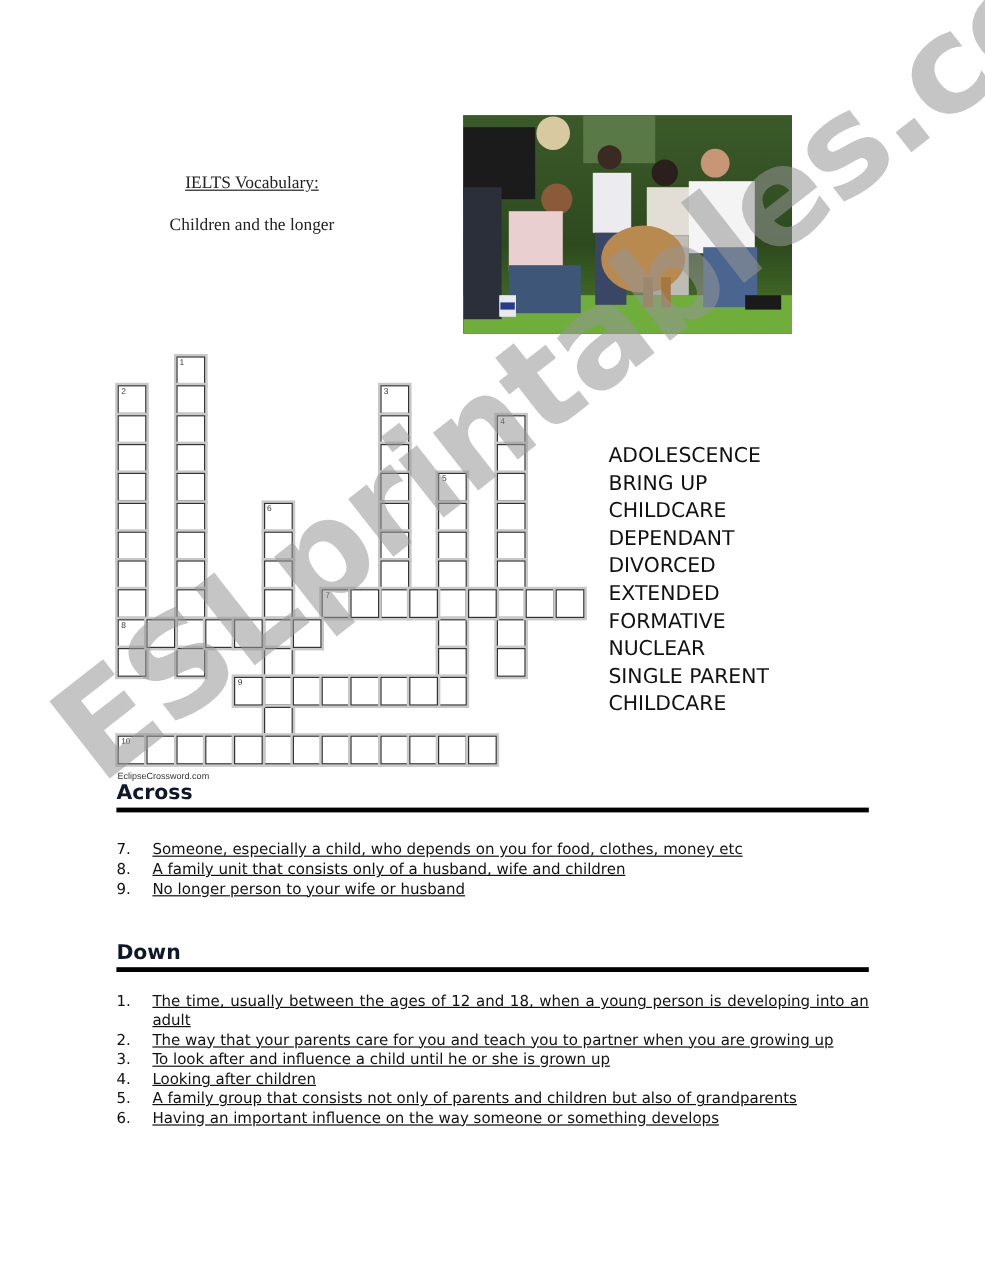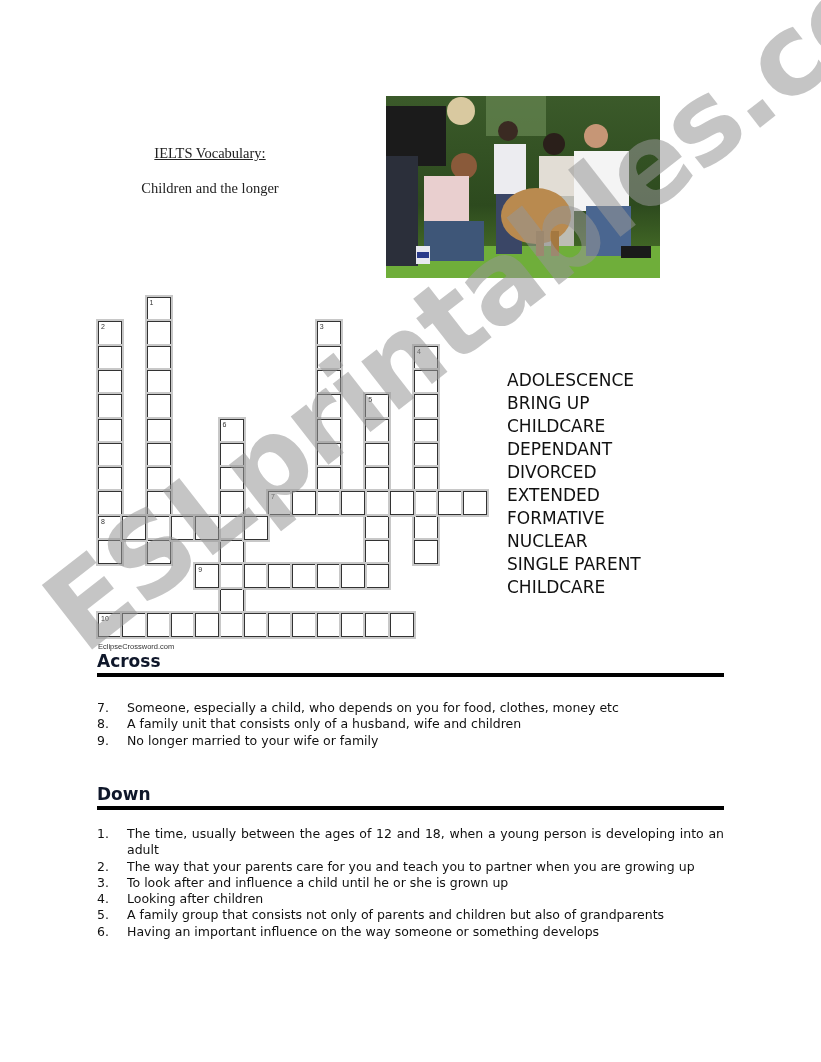--- a/index.html
+++ b/index.html
@@ -9,21 +9,21 @@
   #grid { position:absolute; left:0; top:0; }
   .cell { position:absolute; width:22px; height:22px; border:1px solid #333; background:#fff; box-shadow:0 0 0 2px #c8c8c8; box-sizing:content-box; }
   .cell .num { position:absolute; left:2px; top:1px; font-size:7px; color:#333; font-family:"Liberation Sans", sans-serif; }
   .credit { position:absolute; left:98px; top:642px; font-size:7.5px; color:#333; font-family:"Liberation Sans", sans-serif; }
   .wordlist { position:absolute; left:507px; top:369px; font-family:"DejaVu Sans", sans-serif; font-size:17px; line-height:23px; color:#111; }
   .sec-head { position:absolute; left:97px; font-family:"DejaVu Sans", sans-serif; font-weight:bold; font-size:17px; color:#0f172a; }
   .rule { position:absolute; left:97px; width:627px; height:4px; background:#000; }
   .clues { position:absolute; left:97px; width:627px; font-family:"DejaVu Sans", sans-serif; font-size:12.5px; line-height:16.3px; color:#111; }
   .clue { display:flex; }
   .clue .n { width:30px; flex:none; }
-  .clue .t { flex:1; text-align:justify; }
+  .clue .t { flex:1; text-align:justify;text-decoration:underline; }
   .watermark { position:absolute; left:60px; top:560px; font-family:"DejaVu Sans", sans-serif; font-weight:bold; font-size:112px; color:rgba(150,150,150,0.55); transform:rotate(-38deg); transform-origin:left center; white-space:nowrap; pointer-events:none; letter-spacing:-2px; }
 </style>
 </head>
 <body>
 
 <div id="page">
 
   <div class="title" style="top:145px;text-decoration:underline;">IELTS Vocabulary:</div>
   <div class="title" style="top:180px;">Children and the longer</div>
 
@@ -196,21 +196,21 @@
     <div class="clue">
         <span class="n">7.</span>
         <span class="t">Someone, especially a child, who depends on you for food, clothes, money etc</span>
       </div>
     <div class="clue">
         <span class="n">8.</span>
         <span class="t">A family unit that consists only of a husband, wife and children</span>
       </div>
     <div class="clue">
         <span class="n">9.</span>
-        <span class="t">No longer married to your wife or family</span>
+        <span class="t">No longer person to your wife or husband</span>
       </div>
   </div>
 
   <div class="sec-head" style="top:784px;">Down</div>
   <div class="rule" style="top:806px;"></div>
   <div class="clues" style="top:826px;">
     <div class="clue">
         <span class="n">1.</span>
         <span class="t">The time, usually between the ages of 12 and 18, when a young person is developing into an adult</span>
       </div>

